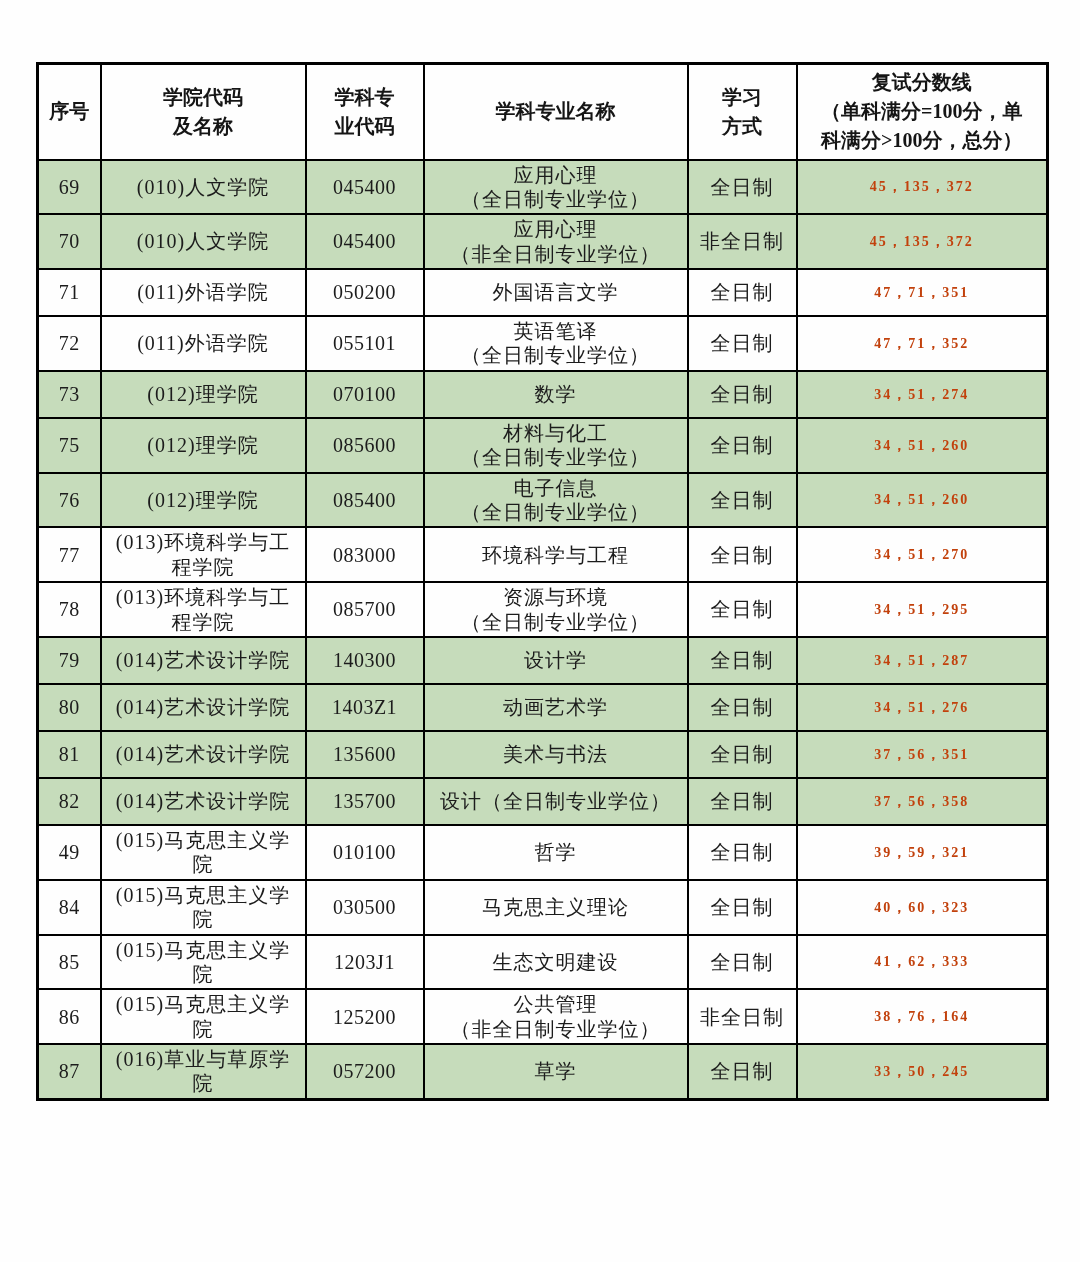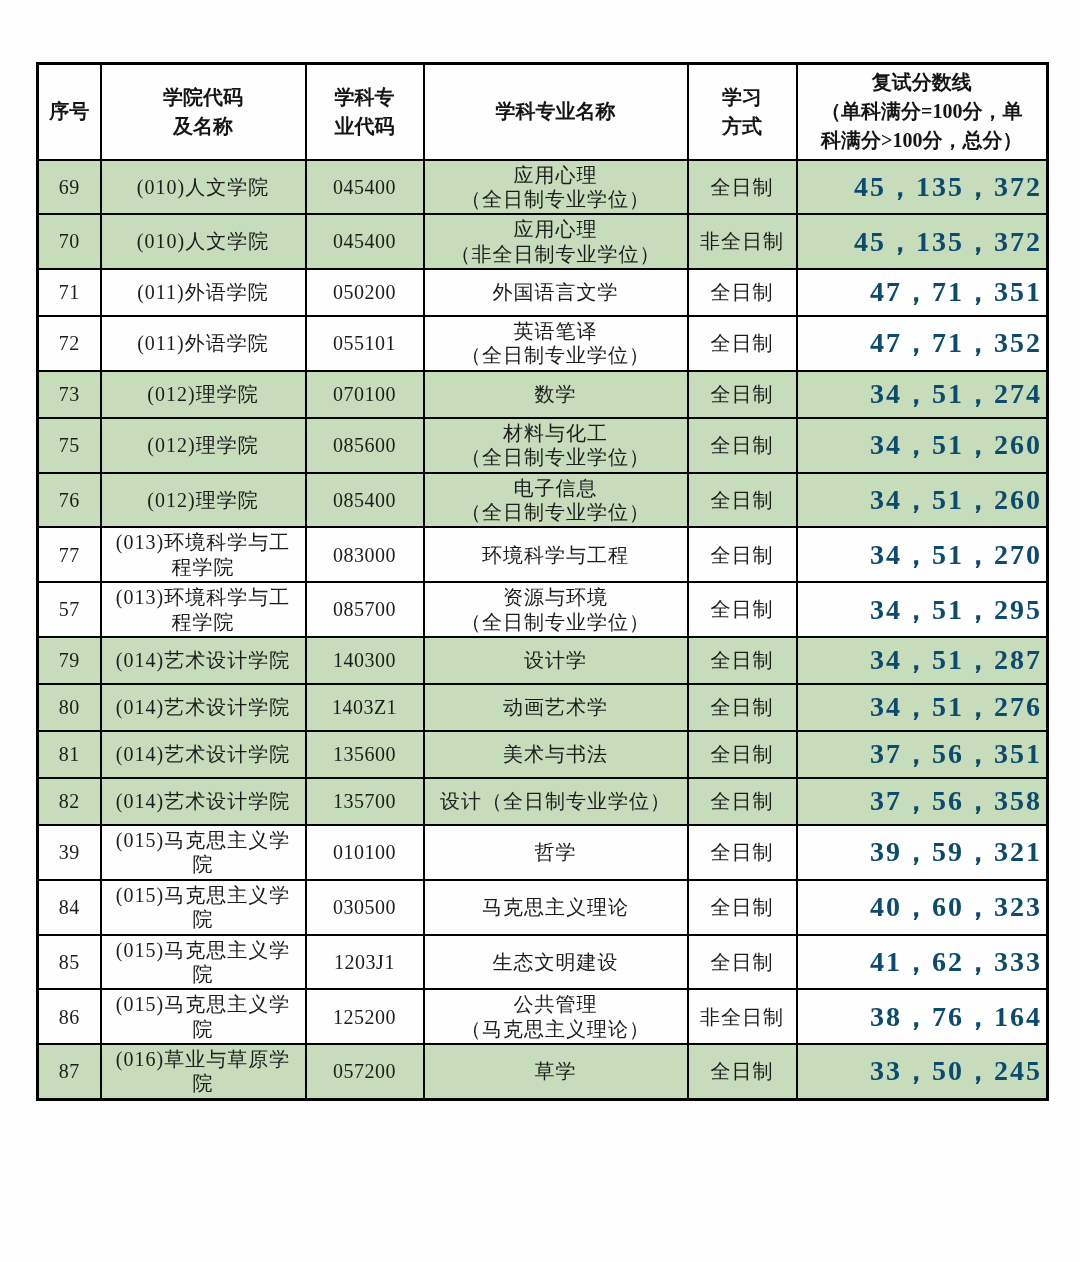--- a/index.html
+++ b/index.html
@@ -52,24 +52,23 @@
     font-size: 20px;
     height: 47px;
     line-height: 1.22;
     padding: 2px 4px;
     letter-spacing: 1px;
     background: #fefefe;
   }
   .score-table tr.hl td { background: var(--hl); }
   .score-table td.score {
     font-weight: bold;
-    font-size: 28px;
+    font-size: 14px;
     letter-spacing: 2px;
-    color: #0c4a6e;
-    text-align: right;
+    color: #c2410c;
   }
   .score-table td.num { letter-spacing: 0.5px; }
 </style>
 </head>
 <body>
 
 <div class="page">
   <table class="score-table">
     <colgroup>
       <col style="width:63px">
@@ -159,21 +158,21 @@
         <tr>
           <td class="num">77</td>
           <td>(013)环境科学与工
 程学院</td>
           <td class="num">083000</td>
           <td>环境科学与工程</td>
           <td>全日制</td>
           <td class="score">34，51，270</td>
         </tr>
         <tr>
-          <td class="num">57</td>
+          <td class="num">78</td>
           <td>(013)环境科学与工
 程学院</td>
           <td class="num">085700</td>
           <td>资源与环境
 （全日制专业学位）</td>
           <td>全日制</td>
           <td class="score">34，51，295</td>
         </tr>
         <tr class="hl">
           <td class="num">79</td>
@@ -201,21 +200,21 @@
         </tr>
         <tr class="hl">
           <td class="num">82</td>
           <td>(014)艺术设计学院</td>
           <td class="num">135700</td>
           <td>设计（全日制专业学位）</td>
           <td>全日制</td>
           <td class="score">37，56，358</td>
         </tr>
         <tr>
-          <td class="num">39</td>
+          <td class="num">49</td>
           <td>(015)马克思主义学
 院</td>
           <td class="num">010100</td>
           <td>哲学</td>
           <td>全日制</td>
           <td class="score">39，59，321</td>
         </tr>
         <tr>
           <td class="num">84</td>
           <td>(015)马克思主义学
@@ -233,21 +232,21 @@
           <td>生态文明建设</td>
           <td>全日制</td>
           <td class="score">41，62，333</td>
         </tr>
         <tr>
           <td class="num">86</td>
           <td>(015)马克思主义学
 院</td>
           <td class="num">125200</td>
           <td>公共管理
-（马克思主义理论）</td>
+（非全日制专业学位）</td>
           <td>非全日制</td>
           <td class="score">38，76，164</td>
         </tr>
         <tr class="hl">
           <td class="num">87</td>
           <td>(016)草业与草原学
 院</td>
           <td class="num">057200</td>
           <td>草学</td>
           <td>全日制</td>

